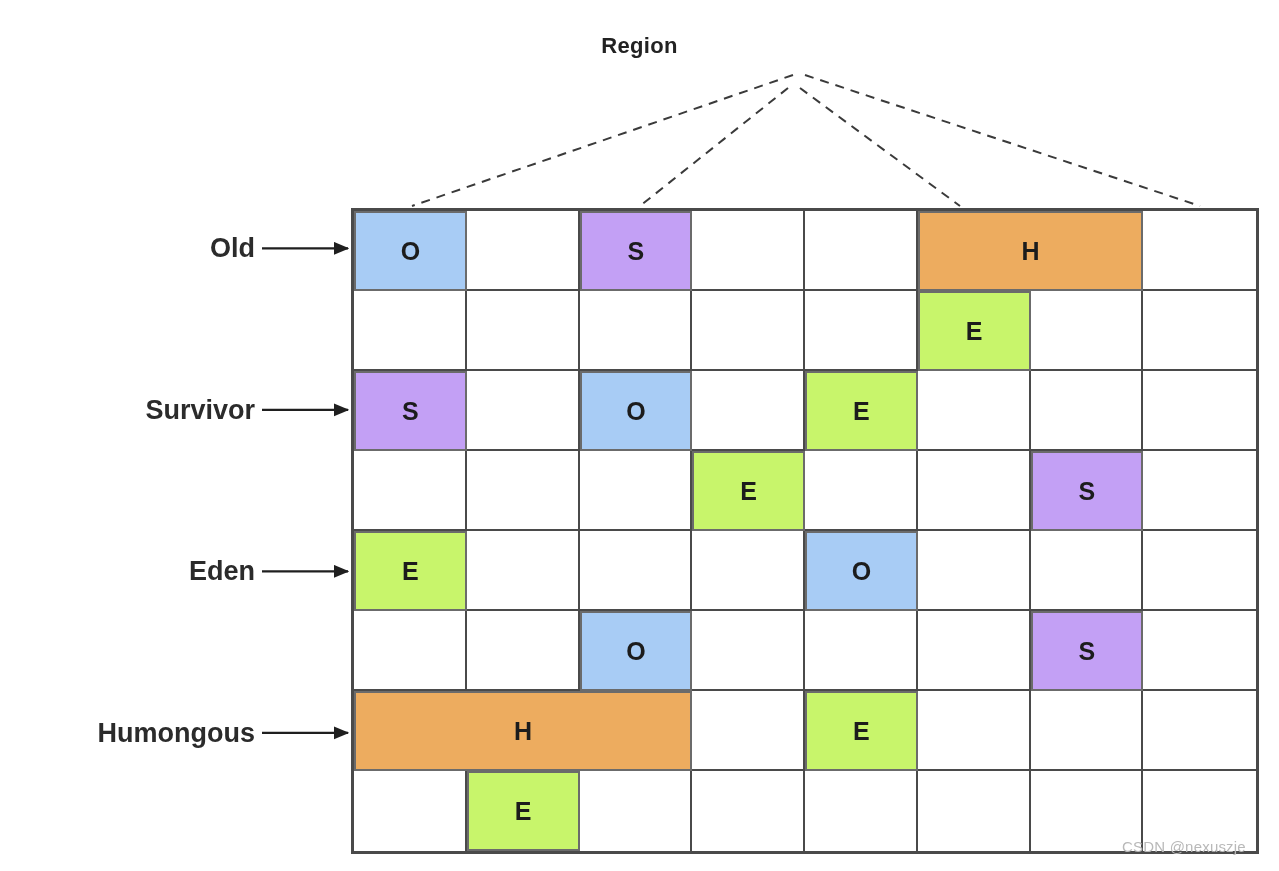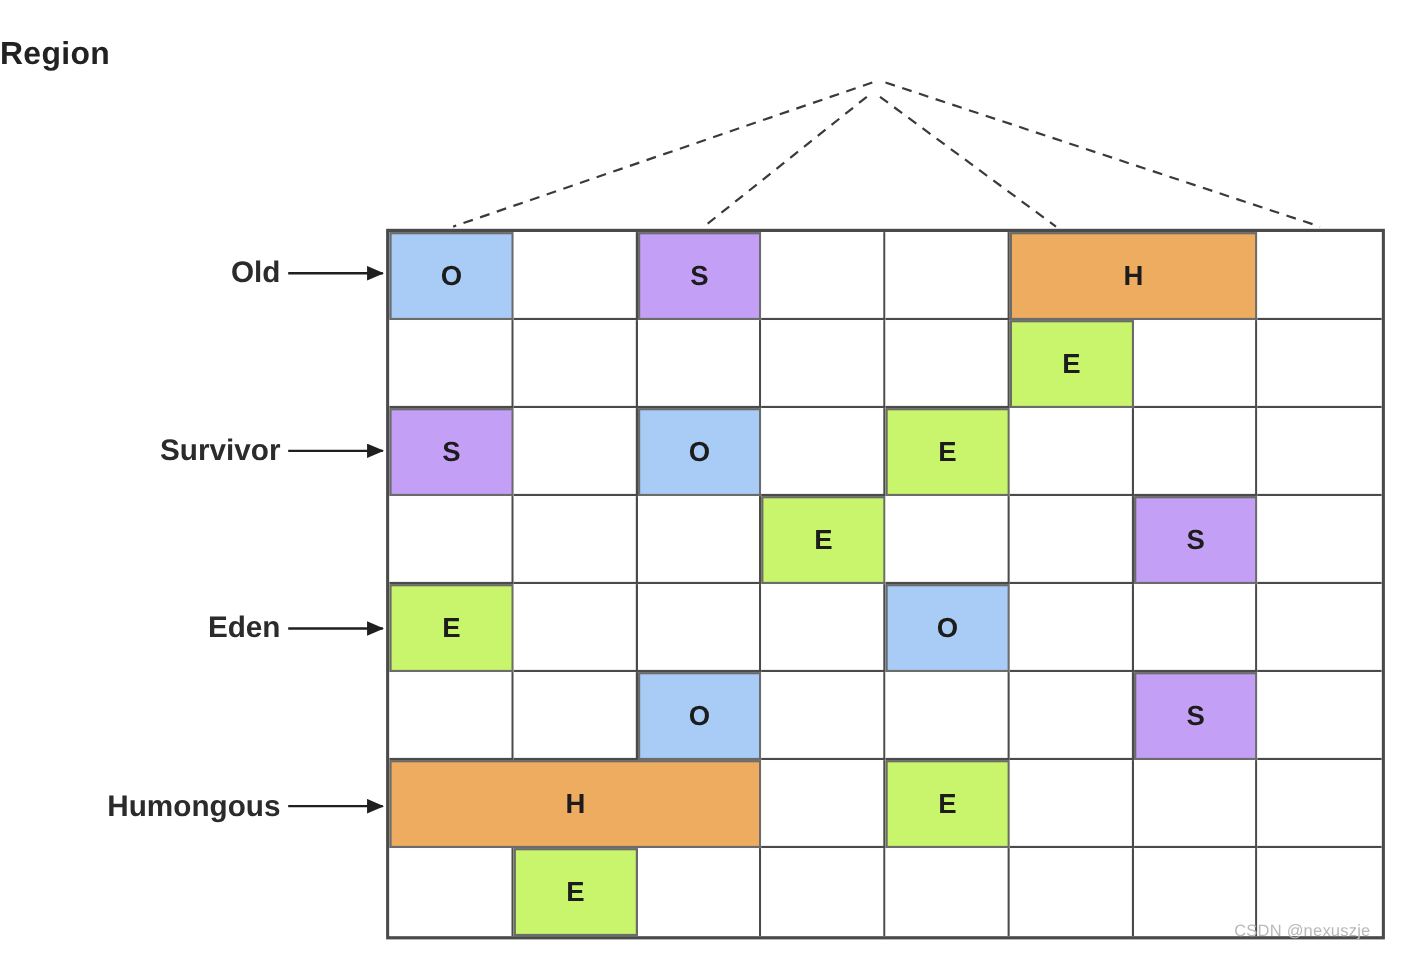--- a/index.html
+++ b/index.html
@@ -14,21 +14,22 @@
     overflow: hidden;
     font-family: "Liberation Sans", sans-serif;
   }
 
   
   #region-title {
     position: absolute;
     left: 0;
     top: 33px;
     width: 1279px;
-    font-size: 29px;
+    text-align: center;
+    font-size: 22px;
     font-weight: bold;
     color: #222222;
     letter-spacing: 0.3px;
   }
   #fan-svg {
     position: absolute;
     left: 0;
     top: 0;
     width: 1279px;
     height: 215px;

